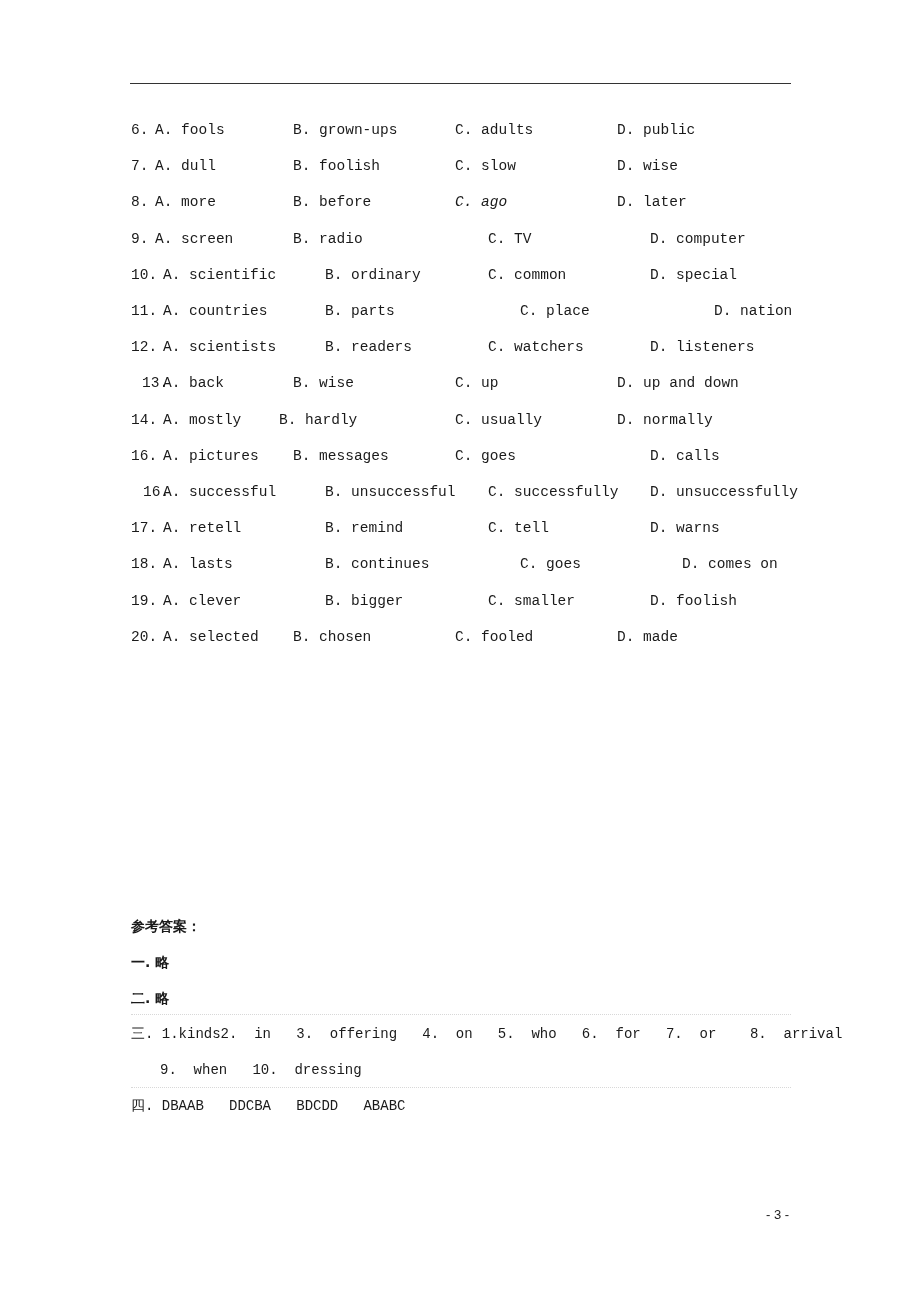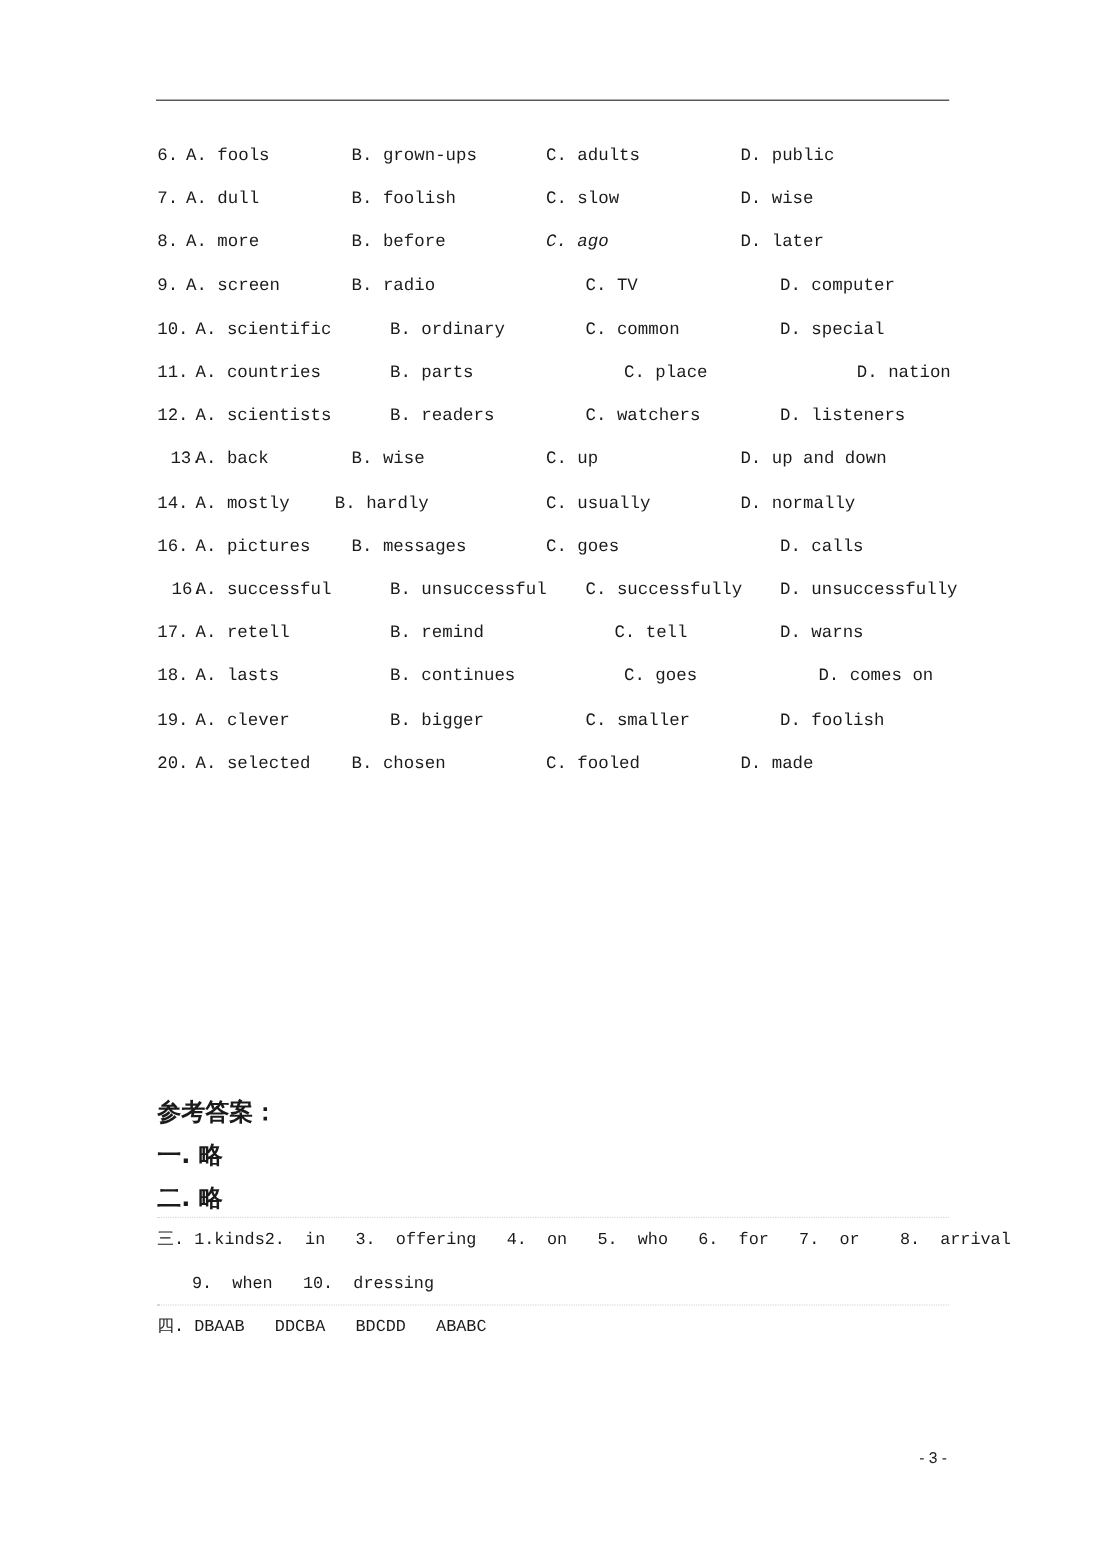--- a/index.html
+++ b/index.html
@@ -3,21 +3,21 @@
 <meta charset="utf-8">
 <style>
   html, body { margin: 0; padding: 0; background: #ffffff; }
   body { width: 920px; height: 1302px; position: relative; overflow: hidden;
          font-family: "Liberation Mono", "DejaVu Sans Mono", monospace; color: #1a1a1a; }
   .rule { position: absolute; left: 130px; top: 83px; width: 661px; height: 0;
           border-top: 1.5px solid #333; }
   .row { position: absolute; left: 0; height: 20px; font-size: 14.5px; line-height: 20px; white-space: pre; }
   .tok { position: absolute; top: 0; white-space: pre; }
   .ans-line { position: absolute; left: 131px; height: 20px; line-height: 20px; white-space: pre; font-size: 14.5px; }
-  .bold { font-family: "DejaVu Sans", sans-serif; font-weight: bold; font-size: 20px; }
+  .bold { font-family: "DejaVu Sans", sans-serif; font-weight: bold; font-size: 14px; }
   .dotbox { position: absolute; border-top: 1px dotted #d8d8d8; border-bottom: 1px dotted #d8d8d8; }
   .pagenum { position: absolute; left: 766px; top: 1207px; font-family: "Liberation Sans", sans-serif;
              font-size: 13px; color: #222; }
 </style>
 </head>
 <body>
 
 <div class="rule"></div>
 
 <div id="rows">
@@ -25,21 +25,21 @@
     <div class="row" style="top: 156.2px;"><span class="tok" style="left: 131px;">7.</span><span class="tok" style="left: 155px;">A. dull</span><span class="tok" style="left: 293px;">B. foolish</span><span class="tok" style="left: 455px;">C. slow</span><span class="tok" style="left: 617px;">D. wise</span></div>
     <div class="row" style="top: 192.4px;"><span class="tok" style="left: 131px;">8.</span><span class="tok" style="left: 155px;">A. more</span><span class="tok" style="left: 293px;">B. before</span><span class="tok" style="left: 455px; font-style: italic;">C. ago</span><span class="tok" style="left: 617px;">D. later</span></div>
     <div class="row" style="top: 228.6px;"><span class="tok" style="left: 131px;">9.</span><span class="tok" style="left: 155px;">A. screen</span><span class="tok" style="left: 293px;">B. radio</span><span class="tok" style="left: 488px;">C. TV</span><span class="tok" style="left: 650px;">D. computer</span></div>
     <div class="row" style="top: 264.8px;"><span class="tok" style="left: 131px;">10.</span><span class="tok" style="left: 163px;">A. scientific</span><span class="tok" style="left: 325px;">B. ordinary</span><span class="tok" style="left: 488px;">C. common</span><span class="tok" style="left: 650px;">D. special</span></div>
     <div class="row" style="top: 301px;"><span class="tok" style="left: 131px;">11.</span><span class="tok" style="left: 163px;">A. countries</span><span class="tok" style="left: 325px;">B. parts</span><span class="tok" style="left: 520px;">C. place</span><span class="tok" style="left: 714px;">D. nation</span></div>
     <div class="row" style="top: 337.2px;"><span class="tok" style="left: 131px;">12.</span><span class="tok" style="left: 163px;">A. scientists</span><span class="tok" style="left: 325px;">B. readers</span><span class="tok" style="left: 488px;">C. watchers</span><span class="tok" style="left: 650px;">D. listeners</span></div>
     <div class="row" style="top: 373.4px;"><span class="tok" style="left: 142px;">13.</span><span class="tok" style="left: 163px;">A. back</span><span class="tok" style="left: 293px;">B. wise</span><span class="tok" style="left: 455px;">C. up</span><span class="tok" style="left: 617px;">D. up and down</span></div>
     <div class="row" style="top: 409.6px;"><span class="tok" style="left: 131px;">14.</span><span class="tok" style="left: 163px;">A. mostly</span><span class="tok" style="left: 279px;">B. hardly</span><span class="tok" style="left: 455px;">C. usually</span><span class="tok" style="left: 617px;">D. normally</span></div>
     <div class="row" style="top: 445.8px;"><span class="tok" style="left: 131px;">16.</span><span class="tok" style="left: 163px;">A. pictures</span><span class="tok" style="left: 293px;">B. messages</span><span class="tok" style="left: 455px;">C. goes</span><span class="tok" style="left: 650px;">D. calls</span></div>
     <div class="row" style="top: 482px;"><span class="tok" style="left: 131px; margin-left: 12px;">16.</span><span class="tok" style="left: 163px;">A. successful</span><span class="tok" style="left: 325px;">B. unsuccessful</span><span class="tok" style="left: 488px;">C. successfully</span><span class="tok" style="left: 650px;">D. unsuccessfully</span></div>
-    <div class="row" style="top: 518.2px;"><span class="tok" style="left: 131px;">17.</span><span class="tok" style="left: 163px;">A. retell</span><span class="tok" style="left: 325px;">B. remind</span><span class="tok" style="left: 488px; margin-left: 24px;">C. tell</span><span class="tok" style="left: 650px;">D. warns</span></div>
+    <div class="row" style="top: 518.2px;"><span class="tok" style="left: 131px;">17.</span><span class="tok" style="left: 163px;">A. retell</span><span class="tok" style="left: 325px;">B. remind</span><span class="tok" style="left: 488px;">C. tell</span><span class="tok" style="left: 650px;">D. warns</span></div>
     <div class="row" style="top: 554.4px;"><span class="tok" style="left: 131px;">18.</span><span class="tok" style="left: 163px;">A. lasts</span><span class="tok" style="left: 325px;">B. continues</span><span class="tok" style="left: 520px;">C. goes</span><span class="tok" style="left: 682px;">D. comes on</span></div>
     <div class="row" style="top: 590.6px;"><span class="tok" style="left: 131px;">19.</span><span class="tok" style="left: 163px;">A. clever</span><span class="tok" style="left: 325px;">B. bigger</span><span class="tok" style="left: 488px;">C. smaller</span><span class="tok" style="left: 650px;">D. foolish</span></div>
     <div class="row" style="top: 626.8px;"><span class="tok" style="left: 131px;">20.</span><span class="tok" style="left: 163px;">A. selected</span><span class="tok" style="left: 293px;">B. chosen</span><span class="tok" style="left: 455px;">C. fooled</span><span class="tok" style="left: 617px;">D. made</span></div>
   </div>
 
 <div class="ans-line bold" style="top:916px;">参考答案：</div>
 <div class="ans-line bold" style="top:952px;">一. 略</div>
 <div class="ans-line bold" style="top:988px;">二. 略</div>
 
 <div class="dotbox" style="left:131px; top:1014px; width:660px; height:72px;"></div>

